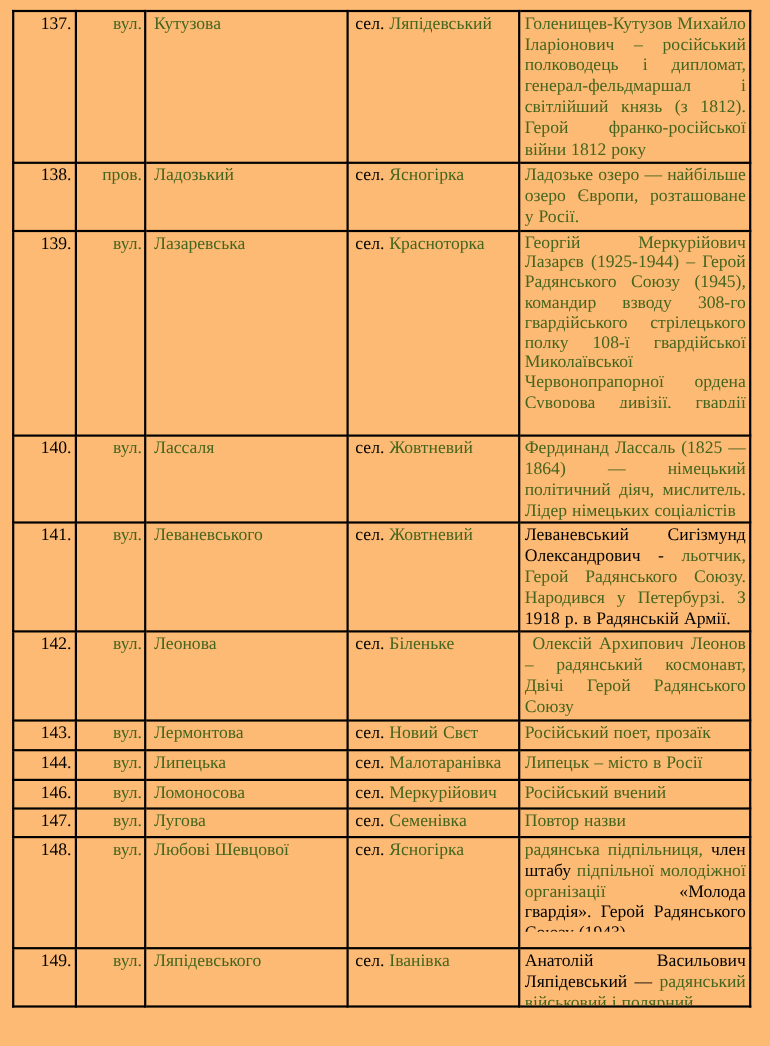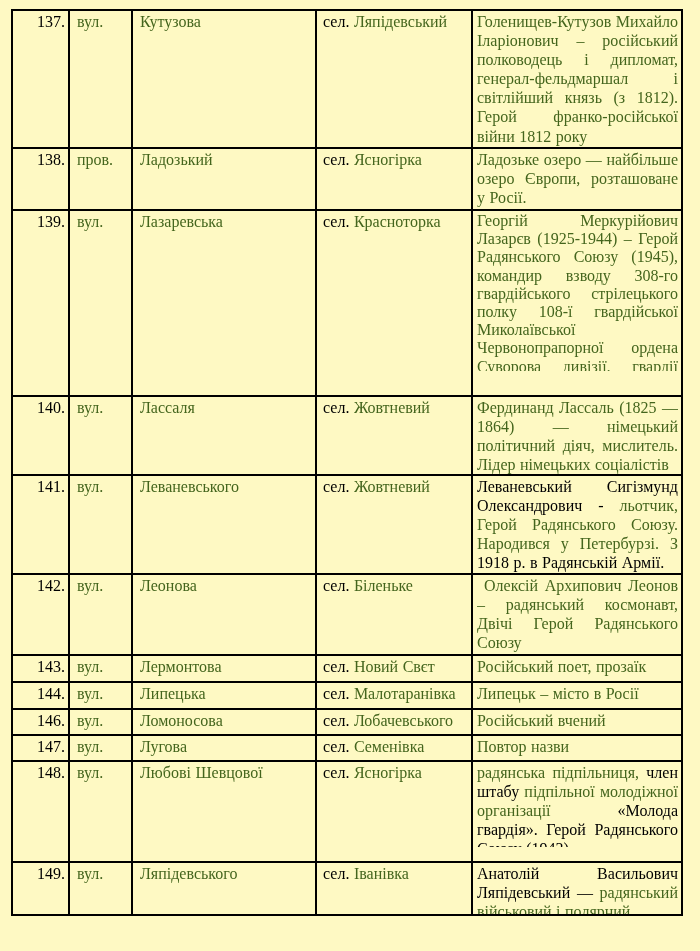--- a/index.html
+++ b/index.html
@@ -2,32 +2,32 @@
 <html style="--green: #44651d; --black: #000000;"><head>
 <meta charset="utf-8">
 <style>
   :root { --green:#44651d; --black:#000000; }
   * { box-sizing:border-box; }
   html,body { margin:0; padding:0; }
   body {
     width:700px; height:951px; background:#ffffff;
     font-family:"Liberation Serif", serif;
   }
-  .page { position:relative; width:700px; height:951px; overflow:hidden; background:#fef9c3; }
+  .page { position:relative; width:700px; height:951px; overflow:hidden; background:#fdba74; }
   table.streets {
     border-collapse:collapse; table-layout:fixed;
     position:absolute; left:11px; top:9px; width:670px;
   }
   td {
     border:2px solid #000; vertical-align:top; overflow:hidden;
     font-size:16px; line-height:19.1px; padding:1px 2px 0 7px;
     word-spacing:0.5px;
   }
   .cell-number { text-align:right; padding:1px 3px 0 0; }
-  .cell-type   { padding-left:7px; }
+  .cell-type   { padding-left:7px;text-align:right; }
   .cell-name   { padding-left:7px; }
   .cell-settlement { padding-left:6px; }
   .cell-desc   { text-align:justify; padding:1px 3px 0 4px; }
   .desc-box    { overflow:hidden; }
   .tx-green { color:var(--green); }
   .tx-black { color:var(--black); }
   
   tbody tr:nth-child(3)  .desc-box { line-height:18.2px; }
   tbody tr:nth-child(13) .desc-box { line-height:16.8px; }
 </style>
@@ -113,21 +113,21 @@
           <td class="cell-name"><span class="tx-green">Липецька</span></td>
           <td class="cell-settlement"><span class="tx-black">сел.</span> <span class="tx-green">Малотаранівка</span></td>
           <td class="cell-desc">
             <div class="desc-box" style="height: 24px;"><span class="tx-green">Липецьк – місто в Росії</span></div>
           </td>
         </tr>
         <tr style="height: 26px;">
           <td class="cell-number"><span class="tx-black">146.</span></td>
           <td class="cell-type"><span class="tx-green">вул.</span></td>
           <td class="cell-name"><span class="tx-green">Ломоносова</span></td>
-          <td class="cell-settlement"><span class="tx-black">сел.</span> <span class="tx-green">Лобачевського</span></td>
+          <td class="cell-settlement"><span class="tx-black">сел.</span> <span class="tx-green">Меркурійович</span></td>
           <td class="cell-desc">
             <div class="desc-box" style="height: 23px;"><span class="tx-green">Російський вчений</span></div>
           </td>
         </tr>
         <tr style="height: 26px;">
           <td class="cell-number"><span class="tx-black">147.</span></td>
           <td class="cell-type"><span class="tx-green">вул.</span></td>
           <td class="cell-name"><span class="tx-green">Лугова</span></td>
           <td class="cell-settlement"><span class="tx-black">сел.</span> <span class="tx-green">Семенівка</span></td>
           <td class="cell-desc">

